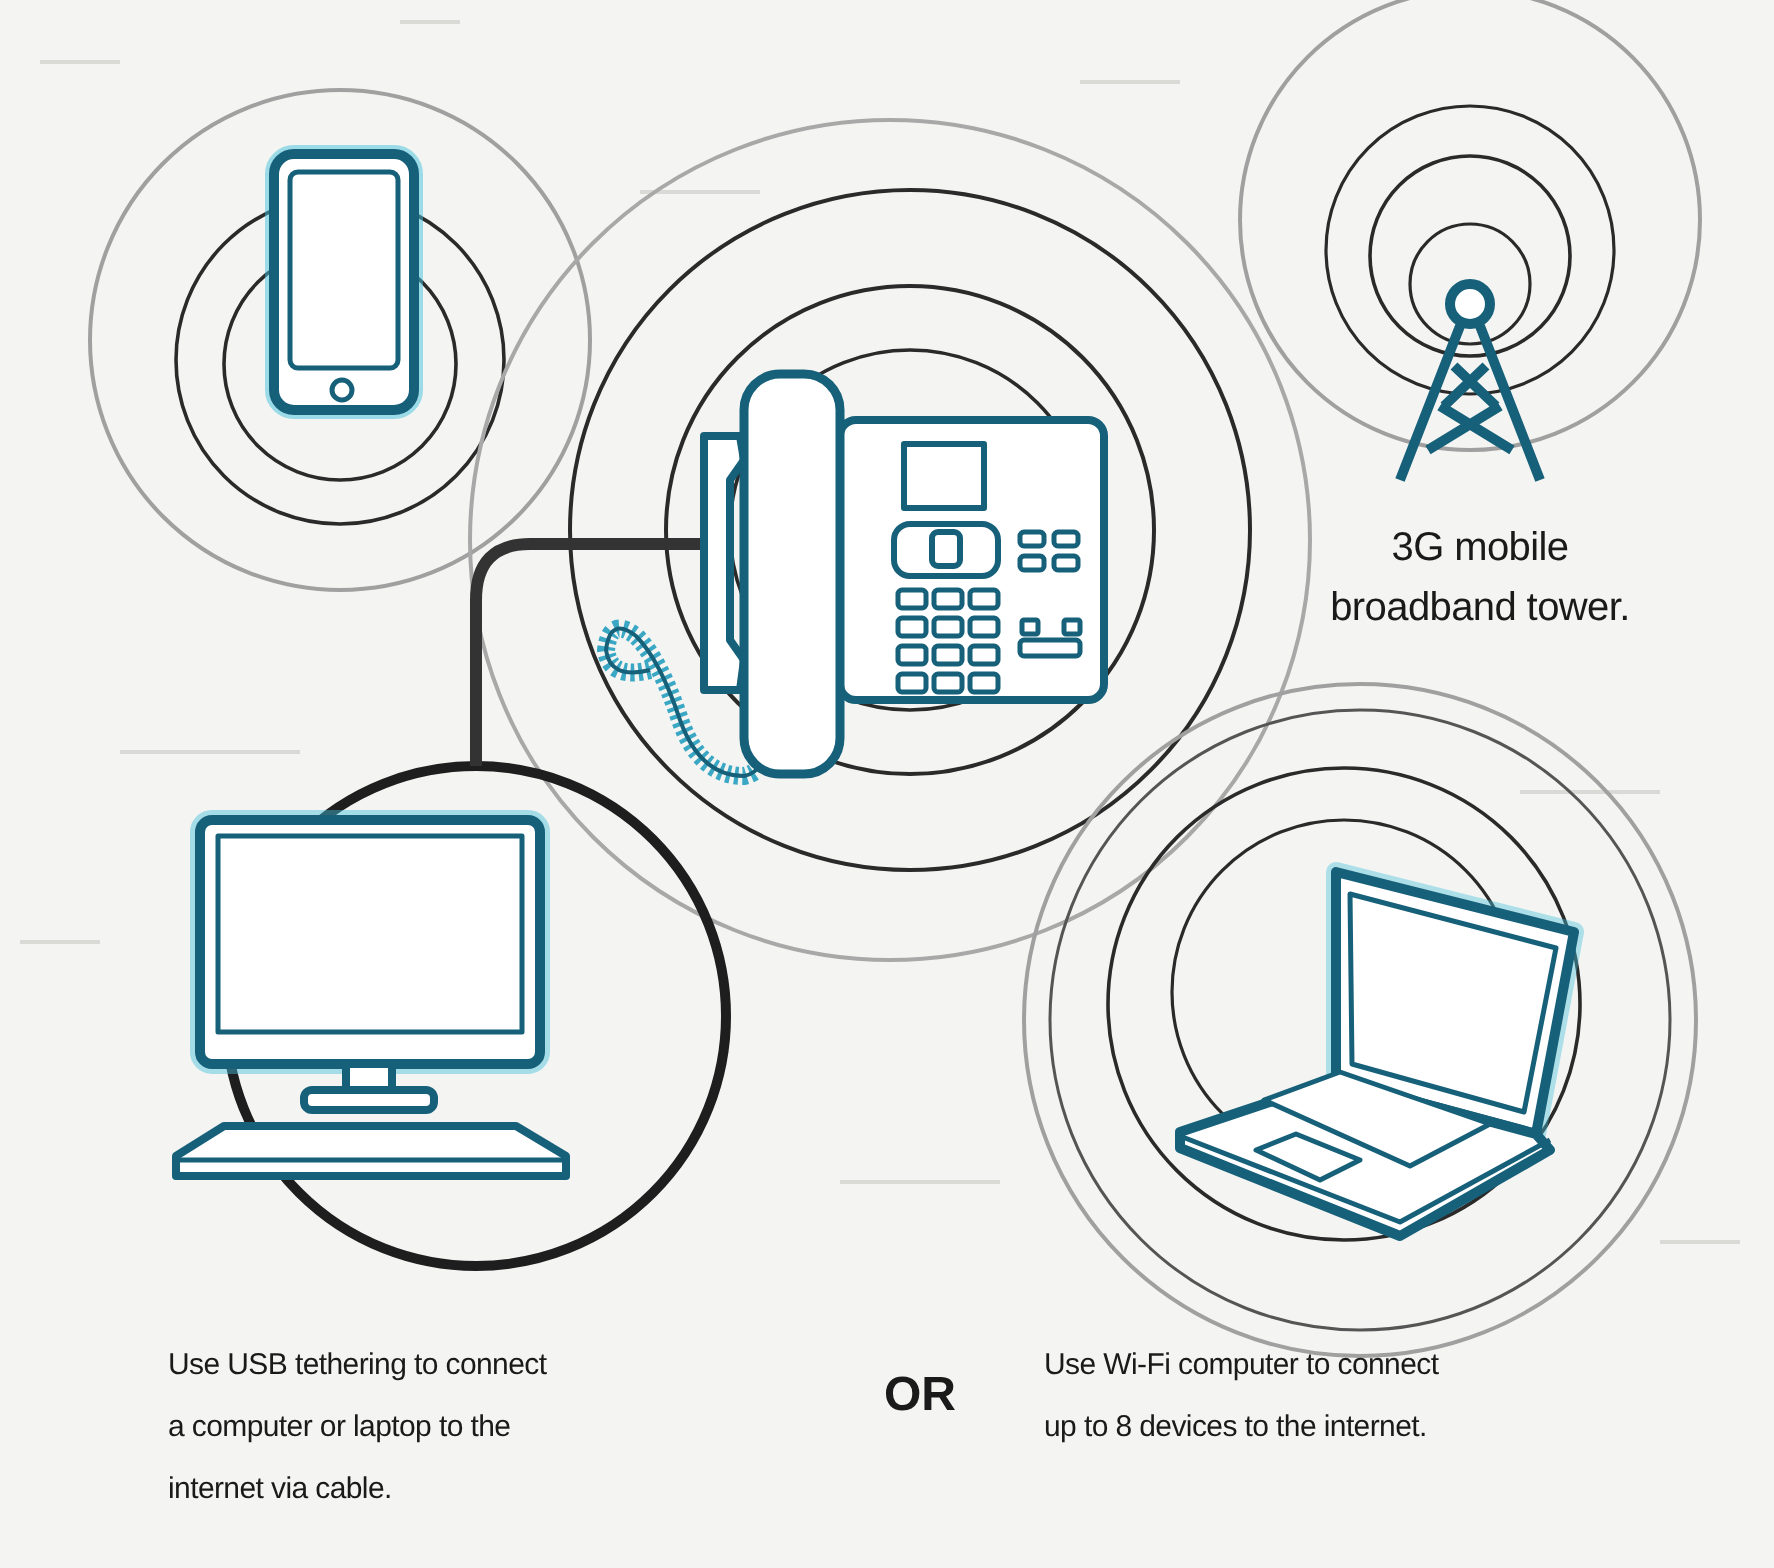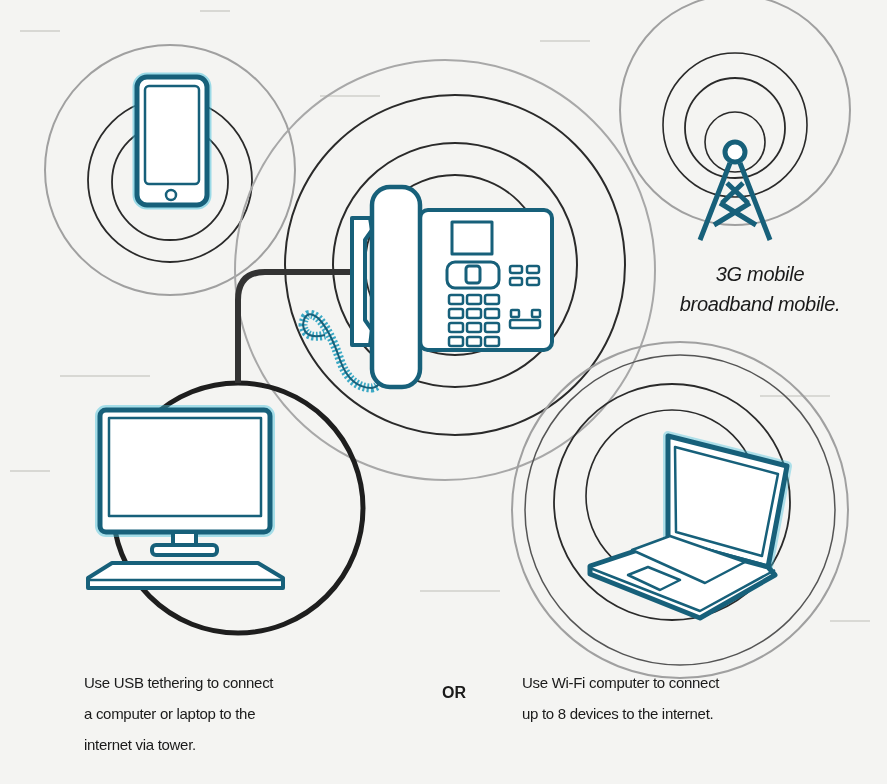--- a/index.html
+++ b/index.html
@@ -8,24 +8,24 @@
       background: #f4f4f2;
       font-family: "Liberation Sans", "DejaVu Sans", sans-serif;
       position: relative;
     }
     #stage { position: absolute; left: 0; top: 0; width: 887px; height: 784px; }
     .caption {
       position: absolute; color: #1a1a1a; font-size: 15px; line-height: 31px;
       letter-spacing: -0.3px;
     }
     .caption span { display: block; white-space: nowrap; }
-    #tower-label { left: 660px; top: 259px; text-align: center; width: 200px; font-size: 20px; line-height: 30px; font-style: italic; }
+    #tower-label { left: 640px; top: 259px; text-align: center; width: 200px; font-size: 20px; line-height: 30px; }
     #usb-caption { left: 84px; top: 667px; }
     #wifi-caption { left: 522px; top: 667px; }
-    #or-label { position: absolute; left: 442px; top: 684px; font-size: 16px; font-weight: bold; color: #1a1a1a; }
+    #or-label { position: absolute; left: 442px; top: 684px; font-size: 24px; font-weight: bold; color: #1a1a1a; }
   </style>
 </head>
 <body>
 
 <svg id="stage" viewBox="0 0 887 784" xmlns="http://www.w3.org/2000/svg">
 
   <g fill="#bdbdb8" opacity="0.5">
     <rect x="20" y="30" width="40" height="2"></rect>
       <rect x="320" y="95" width="60" height="2"></rect>
     <rect x="60" y="375" width="90" height="2"></rect>
@@ -138,27 +138,27 @@
     <path d="M675 447 L778 474 L762 556 L676 532 Z" stroke-width="2.5"></path>
     <path d="M668 540 L590 566 L590 574 L700 618 L775 575 L768 567 Z" stroke-width="5"></path>
     <path d="M632 550 L670 536 L745 562 L705 583 Z" stroke-width="2.5"></path>
     <path d="M628 575 L648 567 L680 580 L660 590 Z" stroke-width="2.5"></path>
     <path d="M590 568 L700 611 L775 570" fill="none" stroke-width="2.5"></path>
   </g>
 </svg>
 
 <div class="caption" id="tower-label">
   <span>3G mobile</span>
-  <span>broadband mobile.</span>
+  <span>broadband tower.</span>
 </div>
 
 <div class="caption" id="usb-caption">
   <span>Use USB tethering to connect</span>
   <span>a computer or laptop to the</span>
-  <span>internet via tower.</span>
+  <span>internet via cable.</span>
 </div>
 
 <div id="or-label">OR</div>
 
 <div class="caption" id="wifi-caption">
   <span>Use Wi-Fi computer to connect</span>
   <span>up to 8 devices to the internet.</span>
 </div>
 
 </body></html>

